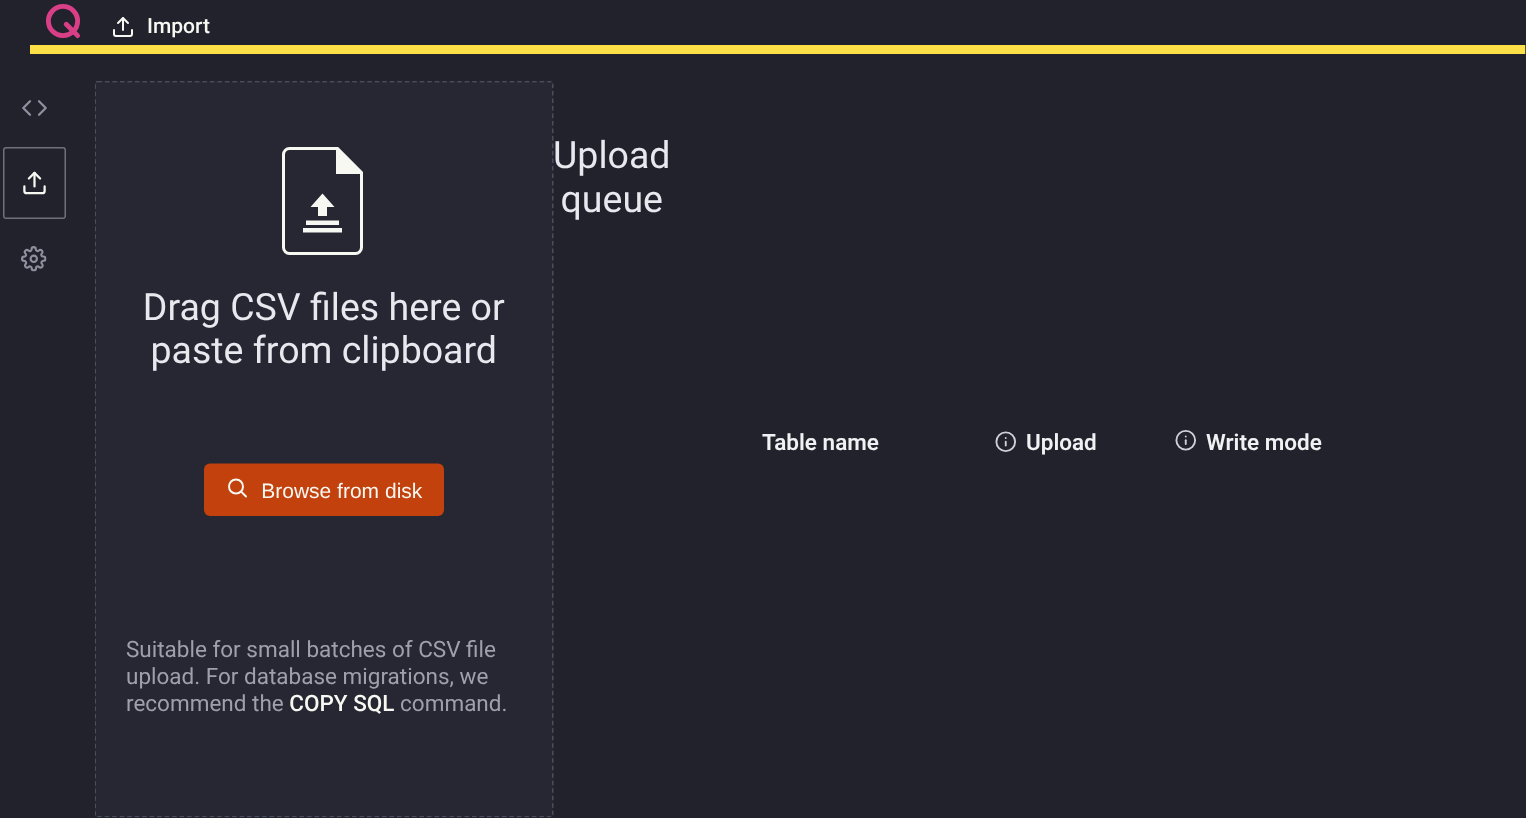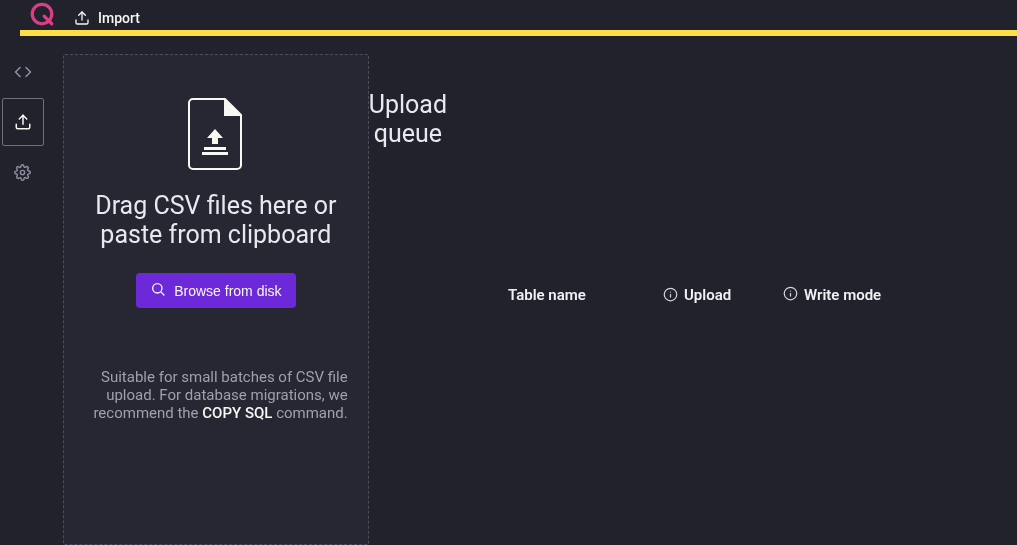--- a/index.html
+++ b/index.html
@@ -69,33 +69,34 @@
   .drop-icon { margin-bottom: 16px; }
   .drop-text {
     font-size: 25px;
     font-weight: 400;
     color: #e8e8ef;
     margin-bottom: 24px;
     text-align: center;
   }
   .browse-btn {
     display: inline-flex; align-items: center; gap: 8px;
-    background: #6d28d9;
+    background: #c2410c;
     color: #f8f8f2;
     border: none;
     padding: 8px 14px;
     border-radius: 4px;
     font-size: 14px;
     cursor: pointer;
+    margin-top: 36px;
   }
   .dz-footer {
-    margin-top: 60px;
+    margin-top: 80px;
     font-size: 15px;
     color: #9fa0ad;
-    text-align: right;
+    text-align: left;
   }
   .dz-footer a {
     color: #f8f8f2;
     text-decoration: none;
     font-weight: 500;
   }
   .queue-title {
     font-size: 25px;
     color: #e8e8ef;
     text-align: center;

